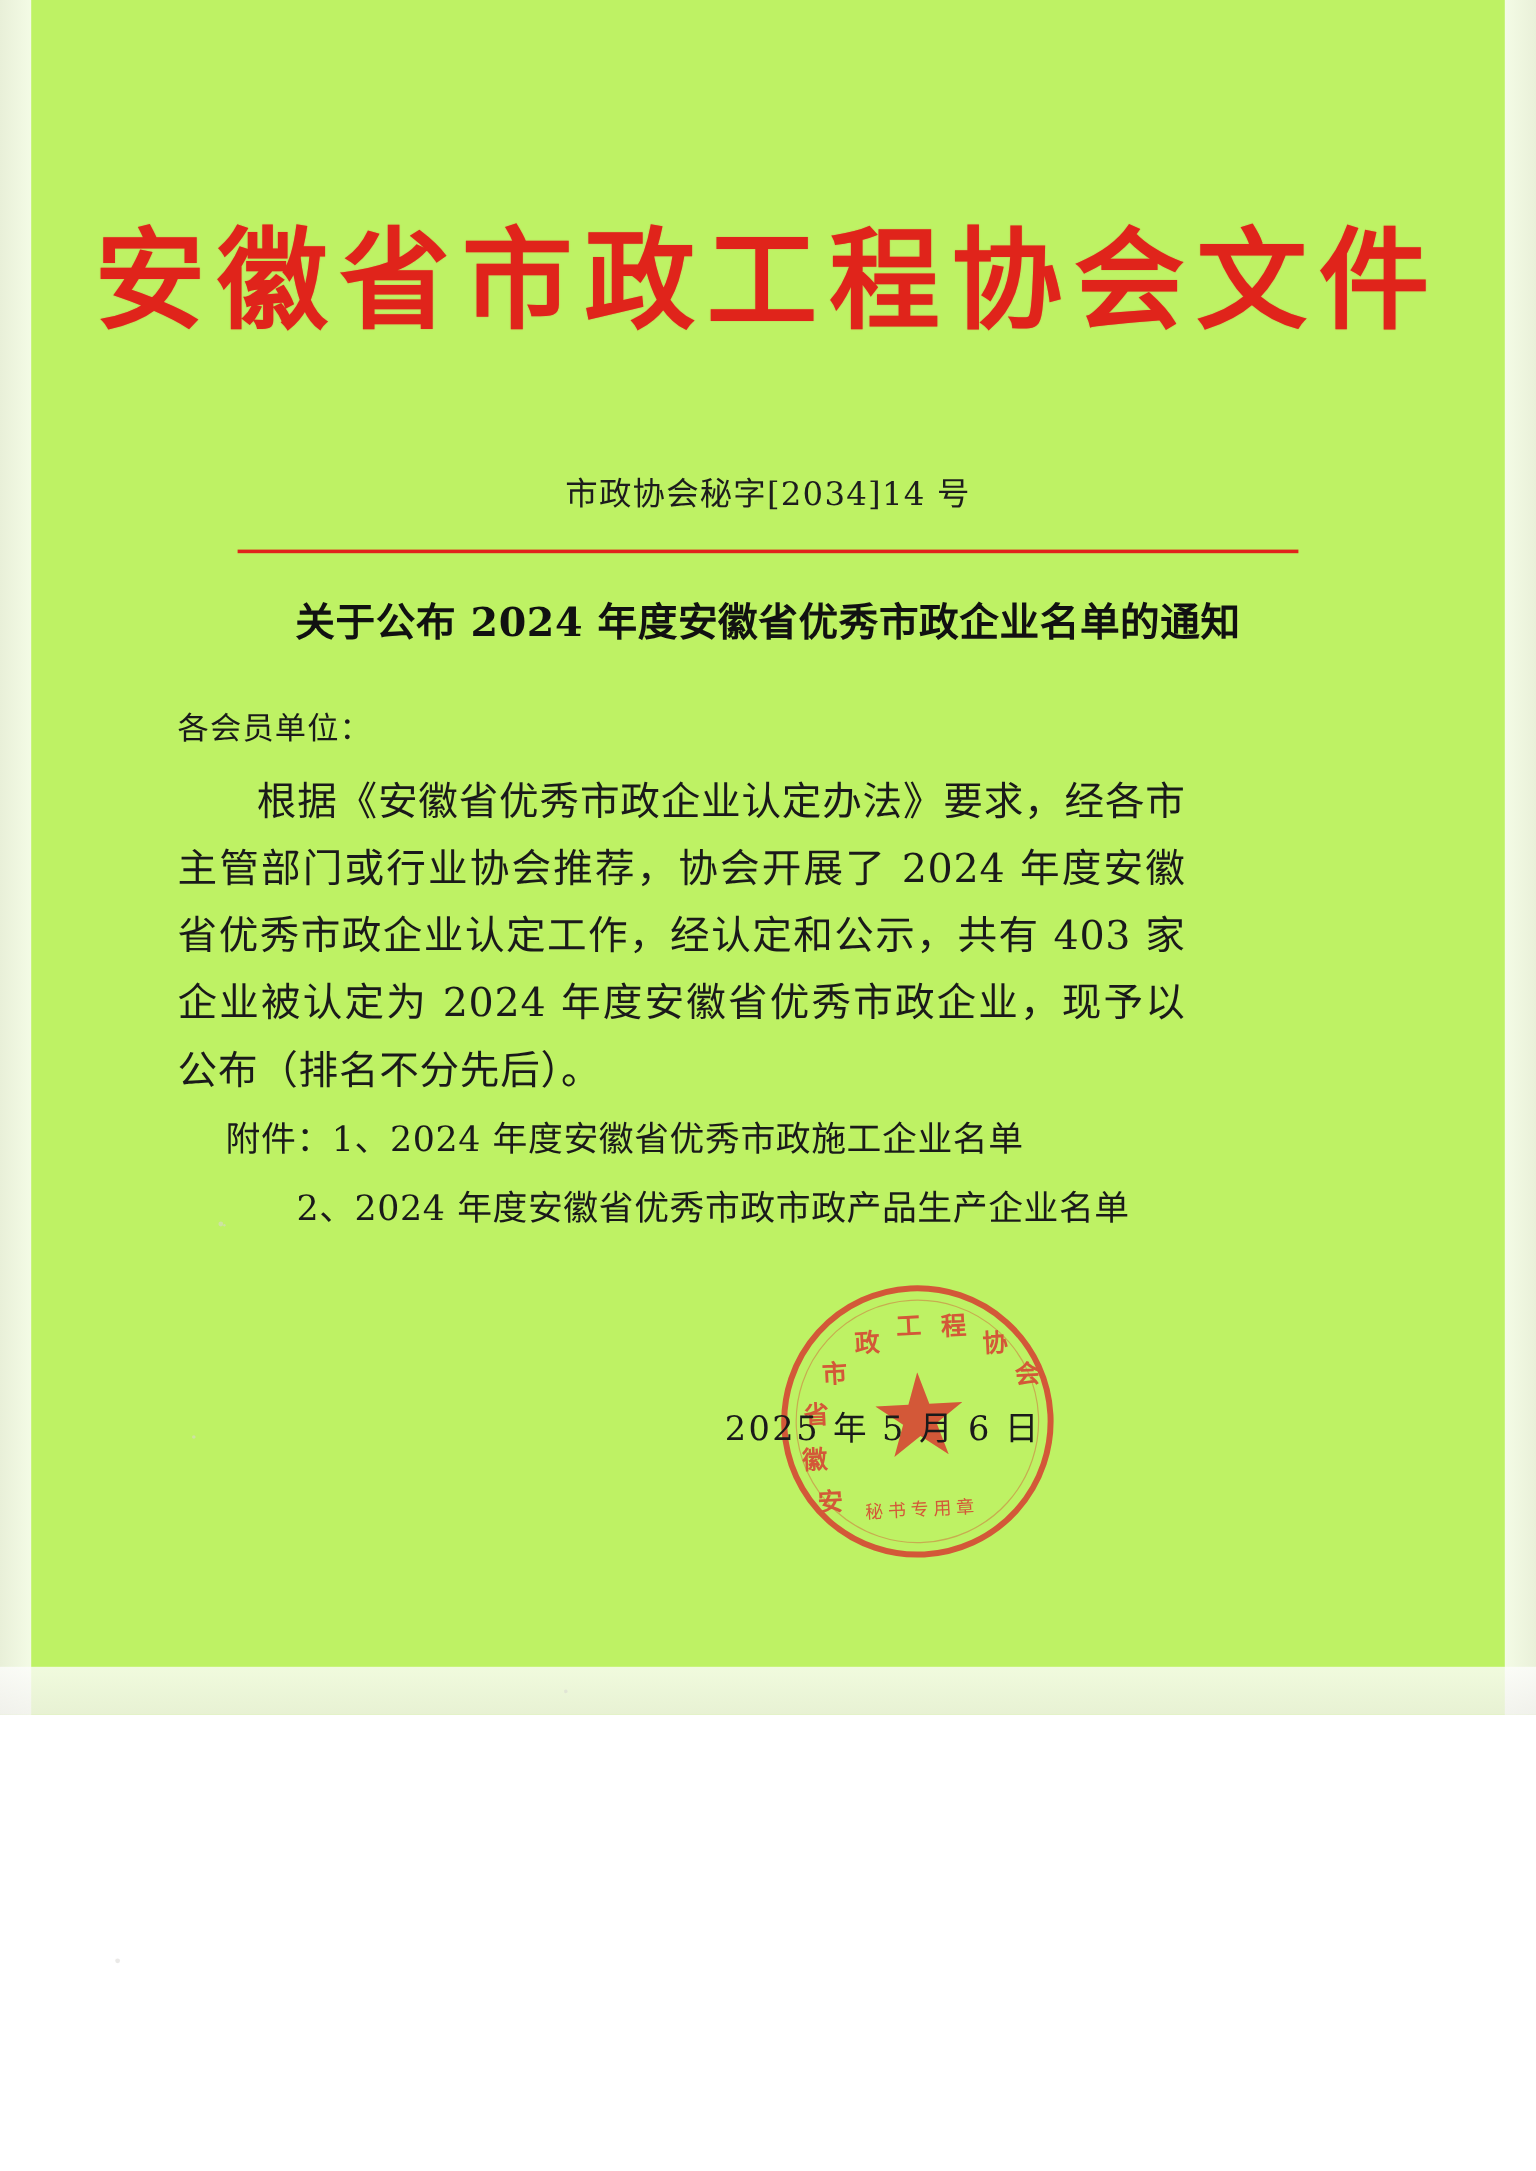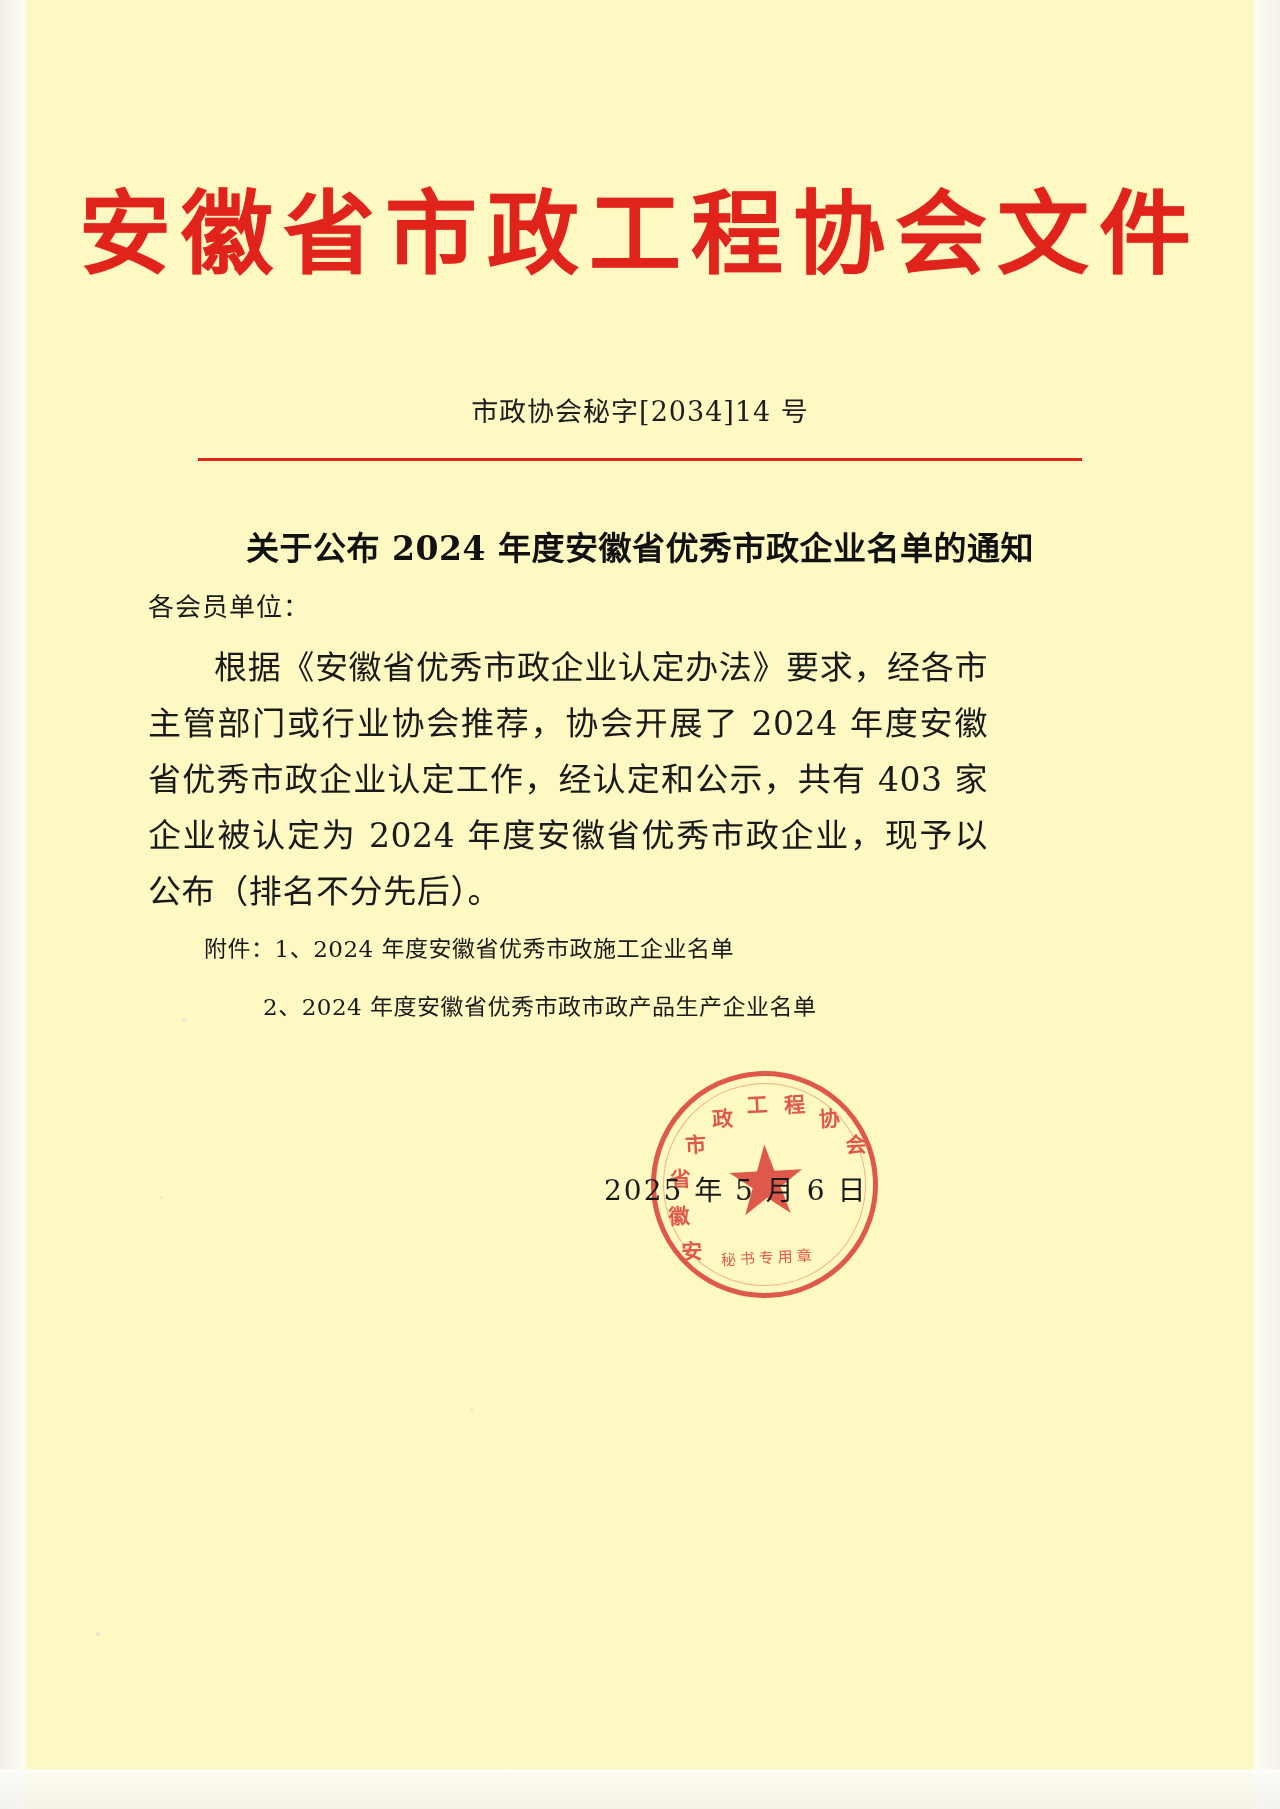--- a/index.html
+++ b/index.html
@@ -16,22 +16,22 @@
     color: #1a1a1a;
     overflow: hidden;
   }
 
   
   .page {
     position: absolute;
     left: 0;
     top: 0;
     width: 1280px;
-    height: 1809px;
-    background: #fef9c3;
+    height: 1429px;
+    background: #bef264;
   }
 
   
   .paper-edge-left {
     position: absolute;
     left: 0; top: 0;
     width: 26px; height: 100%;
     background: linear-gradient(to right, #f0efed 0%, #fdfdfc 100%);
     opacity: .85;
   }
@@ -100,21 +100,20 @@
   .doc-title {
     position: absolute;
     top: 492px;
     left: 0;
     width: 100%;
     text-align: center;
     font-size: 33px;
     font-weight: 700;
     letter-spacing: .5px;
     color: #111;
-    margin-top: 30px;
   }
 
   
   .salutation {
     position: absolute;
     top: 586px;
     left: 148px;
     font-size: 26px;
     letter-spacing: 1px;
   }
@@ -128,23 +127,23 @@
     line-height: 56px;
     text-align: justify;
     text-justify: inter-ideograph;
     text-indent: 2em;
     letter-spacing: .6px;
   }
 
   .attachments {
     position: absolute;
     top: 920px;
-    left: 148px;
+    left: 132px;
     width: 900px;
-    font-size: 23px;
+    font-size: 29px;
     line-height: 58px;
     letter-spacing: .5px;
   }
   .attach-line {
     white-space: nowrap;
   }
   .attach-line.indent {
     padding-left: 115px;
   }
   .attach-label {

